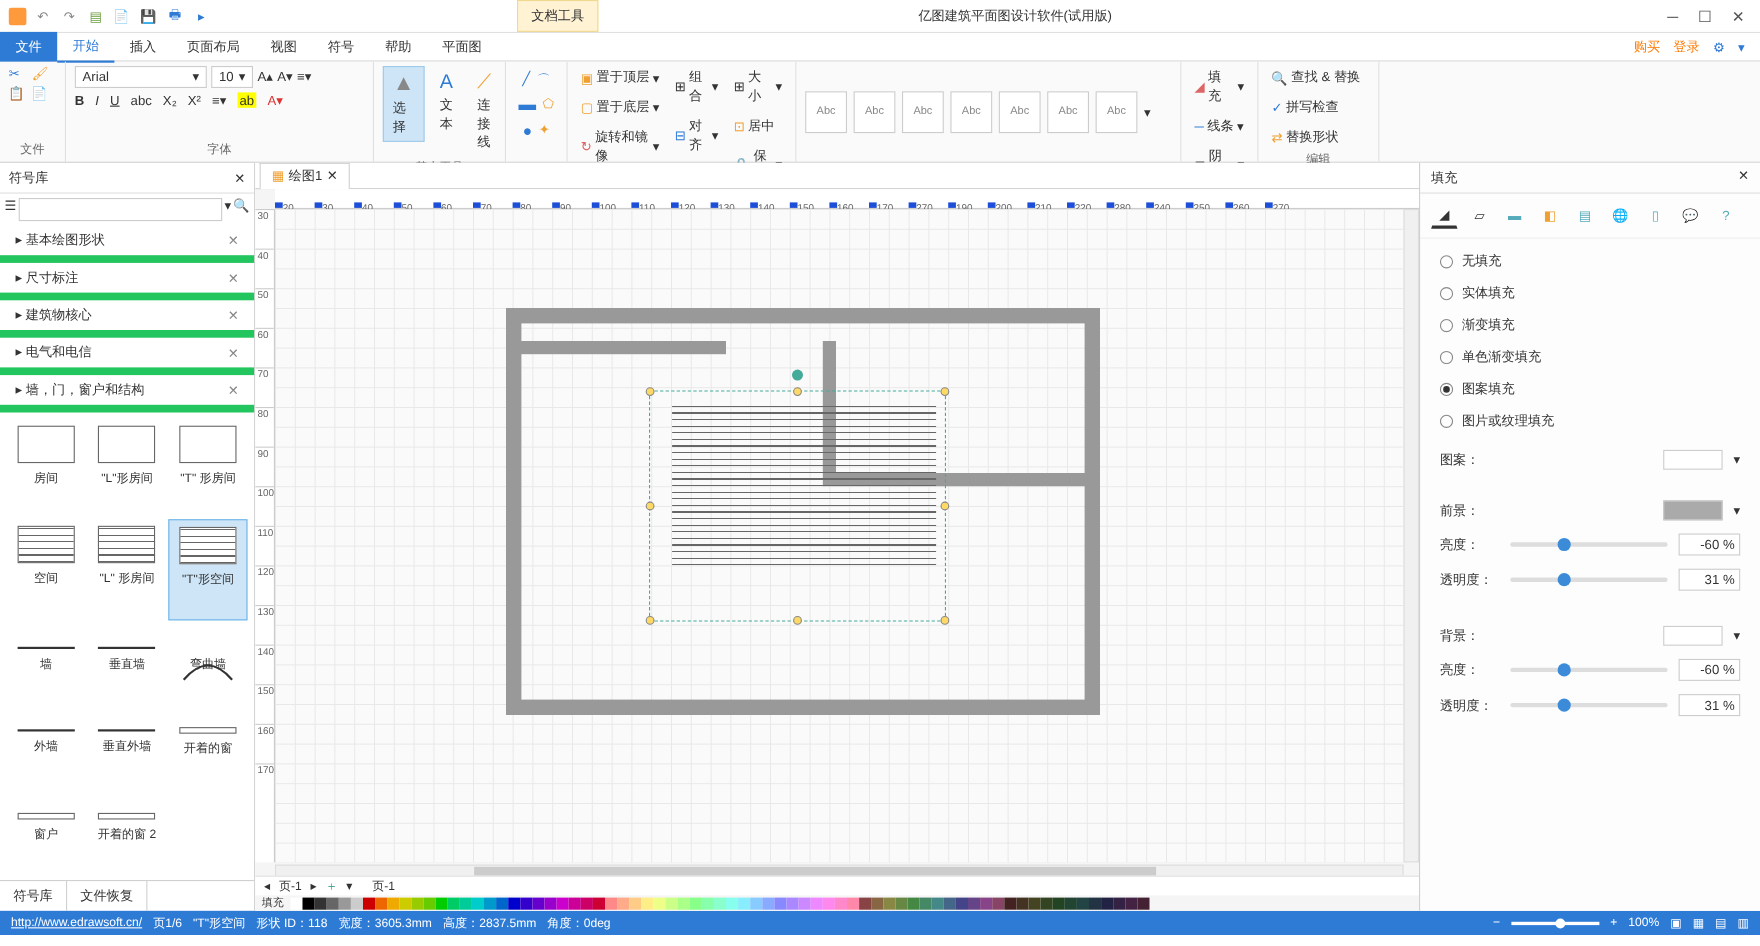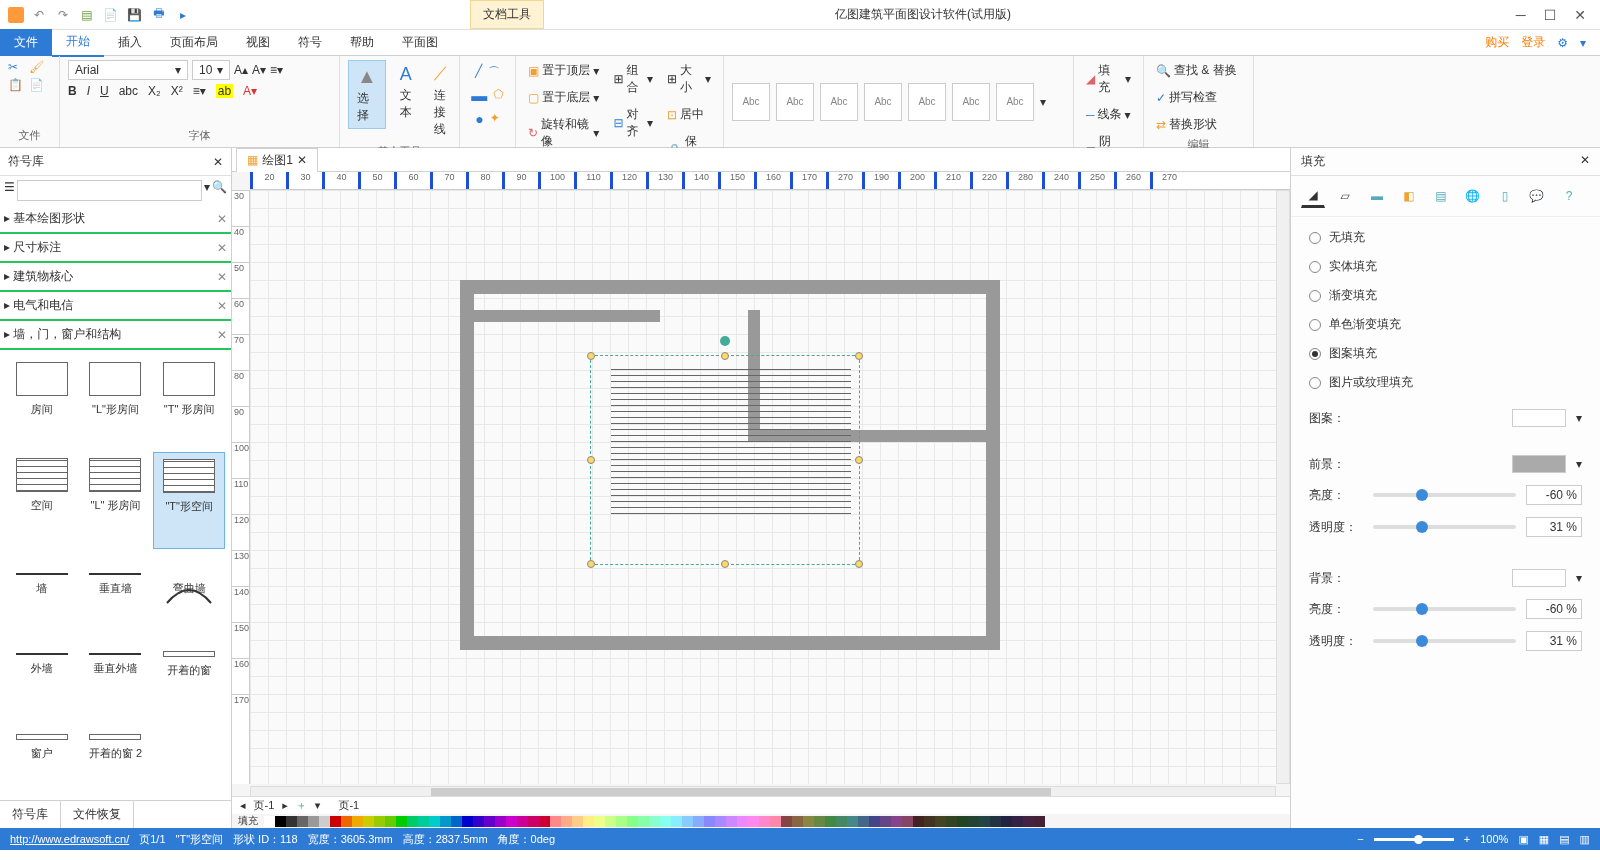--- a/index.html
+++ b/index.html
@@ -28,33 +28,33 @@
 .ribbon-big.active { background: #cde5f7; border: 1px solid #9ec9e8; }
 .font-combo { border: 1px solid #ccc; padding: 2px 6px; background: #fff; display: flex; justify-content: space-between; align-items: center; }
 .fname { width: 120px; } .fsize { width: 38px; }
 .style-box { width: 38px; height: 38px; border: 1px solid #ccc; display: flex; align-items: center; justify-content: center; background: #fff; cursor: pointer; font-size: 10px; color: #888; }
 .styles-row { display: flex; gap: 6px; align-items: center; }
 .main { display: flex; height: 680px; }
 .sidebar { width: 232px; border-right: 1px solid #d0d0d0; display: flex; flex-direction: column; }
 .sidebar-header { padding: 5px 8px; font-size: 12px; border-bottom: 1px solid #e0e0e0; display: flex; justify-content: space-between; align-items: center; }
 .search-row { display: flex; padding: 4px; gap: 2px; }
 .search-row input { flex: 1; border: 1px solid #ccc; padding: 2px; }
-.cat { padding: 5px 4px; border-bottom: 2px solid #22c55e; display: flex; justify-content: space-between; cursor: pointer; font-size: 12px; align-items: center; }
+.cat { padding: 5px 14px; border-bottom: 7px solid #22c55e; display: flex; justify-content: space-between; cursor: pointer; font-size: 12px; align-items: center; }
 .cat .x { color: #888; }
 .shapes-grid { display: grid; grid-template-columns: repeat(3, 1fr); gap: 2px; padding: 6px; overflow-y: auto; flex: 1; }
 .shape-item { display: flex; flex-direction: column; align-items: center; padding: 6px 2px; cursor: pointer; font-size: 11px; }
 .shape-item.sel { background: #cde5f7; border: 1px solid #6bb3e8; }
 .shape-preview { width: 52px; height: 34px; border: 1px solid #666; margin-bottom: 6px; background: #fff; }
 .sidebar-tabs { display: flex; border-top: 1px solid #d0d0d0; }
 .sidebar-tab { padding: 5px 12px; border-right: 1px solid #d0d0d0; cursor: pointer; font-size: 12px; }
 .canvas-area { flex: 1; position: relative; background: #f5f5f5; overflow: hidden; }
 .doc-tabs { height: 24px; background: #fff; border-bottom: 1px solid #d0d0d0; display: flex; align-items: center; padding: 0 4px; }
 .doc-tab { padding: 3px 10px; background: #fff; border: 1px solid #d0d0d0; border-bottom: none; display: flex; align-items: center; gap: 4px; font-size: 12px; }
 .ruler-h { height: 18px; background: #fff; border-bottom: 1px solid #ccc; position: relative; font-size: 9px; color: #666; display: flex; margin-left: 18px; }
-.ruler-h span { width: 36px; text-align: center; border-left: 3px solid #1d4ed8; }
+.ruler-h span { width: 36px; text-align: left; border-left: 7px solid #1d4ed8; margin-top: 12px; }
 .ruler-v { width: 18px; background: #fff; border-right: 1px solid #ccc; position: absolute; top: 42px; bottom: 44px; font-size: 9px; color: #666; }
 .ruler-v span { display: block; height: 36px; border-top: 1px solid #ccc; padding-left: 2px; }
 .canvas { position: absolute; left: 18px; top: 42px; right: 14px; bottom: 44px; background-image: linear-gradient(#e8e8e8 1px, transparent 1px), linear-gradient(90deg, #e8e8e8 1px, transparent 1px); background-size: 18px 18px; background-color: #fafafa; }
 .floorplan { position: absolute; left: 210px; top: 90px; }
 .wall { position: absolute; background: #999; }
 .selection { position: absolute; border: 1px dashed #4a9; left: 340px; top: 165px; width: 270px; height: 210px; }
 .handle { position: absolute; width: 8px; height: 8px; background: #ffd966; border: 1px solid #888; transform: translate(-50%, -50%); border-radius: 50%; }
 .hscroll { position: absolute; bottom: 28px; left: 18px; right: 14px; height: 14px; background: #f0f0f0; border: 1px solid #ddd; }
 .vscroll { position: absolute; right: 0; top: 42px; bottom: 44px; width: 14px; background: #f0f0f0; border: 1px solid #ddd; }
 .page-tabs { position: absolute; bottom: 14px; left: 0; right: 0; height: 18px; background: #fff; display: flex; align-items: center; padding: 0 8px; gap: 8px; font-size: 11px; border-top: 1px solid #ddd; }
@@ -644,21 +644,21 @@
     <div class="prop-row">
         <label>透明度：</label>
         <div class="slider"></div>
         <div class="value-box">31 %</div>
       </div>
   </div>
 </div>
 
 <div class="statusbar">
   <span style="text-decoration:underline">http://www.edrawsoft.cn/</span>
-  <span>页1/1</span>
+  <span>页1/6</span>
   <span>"T"形空间</span>
   <span>形状 ID：118</span>
   <span>宽度：3605.3mm</span>
   <span>高度：2837.5mm</span>
   <span>角度：0deg</span>
   <div class="right">
     <span>−</span>
     <div style="width:80px;height:3px;background:#fff;position:relative">
         <div style="position:absolute;left:40px;top:-3px;width:9px;height:9px;background:#fff;border-radius:50%"></div>
       </div>

